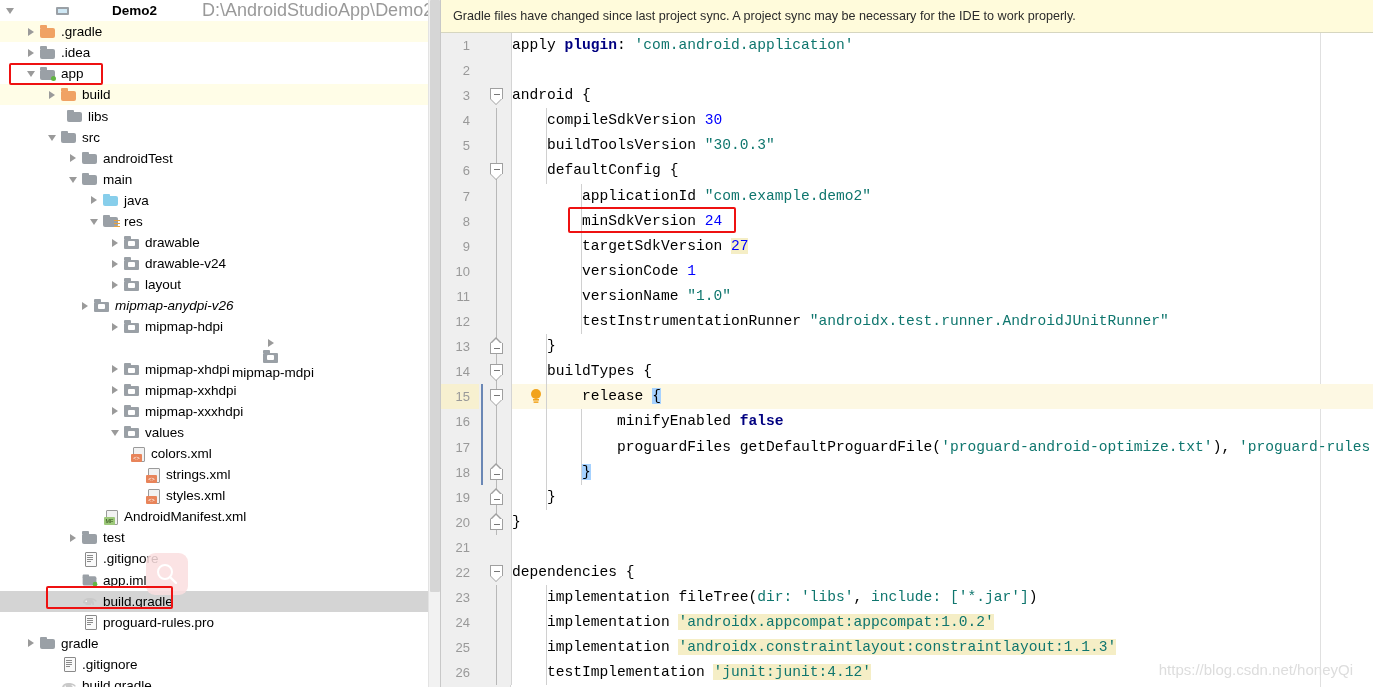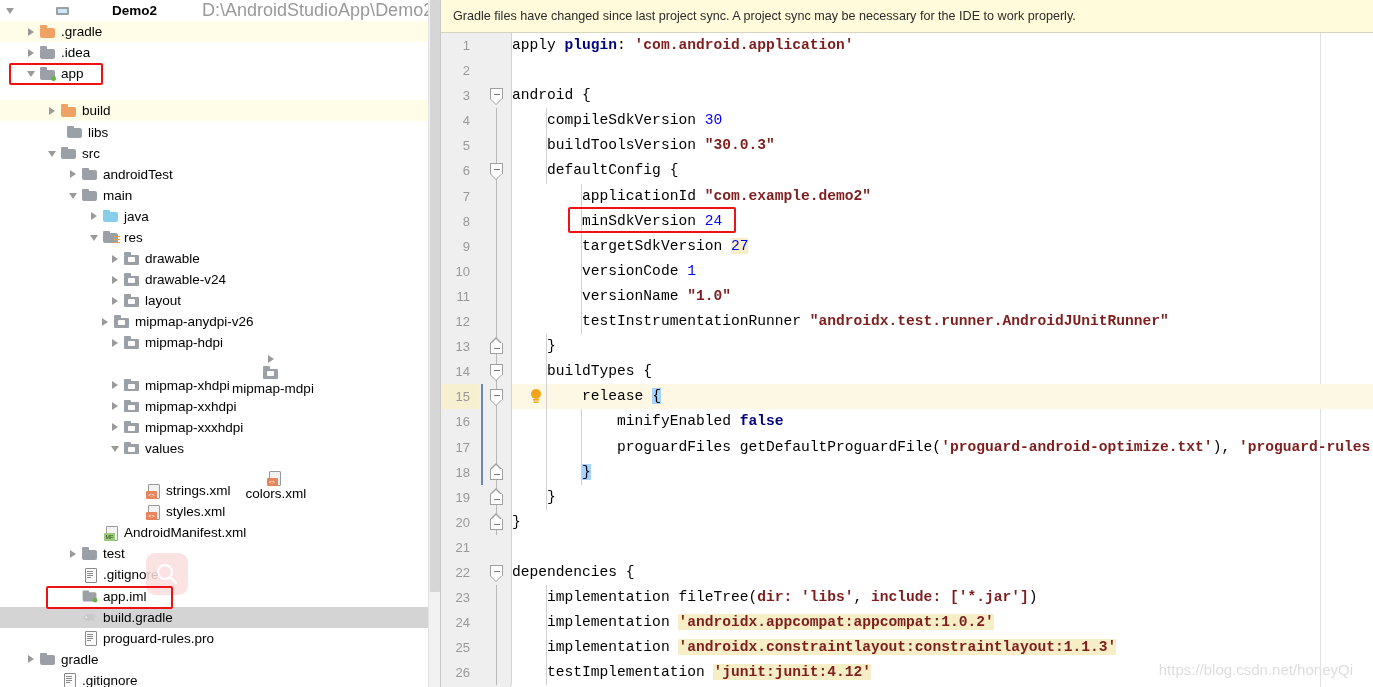--- a/index.html
+++ b/index.html
@@ -279,21 +279,21 @@
     background:#efefef;
     border-right:1px solid #d4d4d4;
   }
   .code-text {
     position:absolute; left:71px; top:0;
     padding-left:0px;
     height:25.1px;
   }
   
   .k   { color:#000080; font-weight:bold; }
-  .s   { color:#7f1d1d; font-weight:bold; }
+  .s   { color:#0f766e; font-weight:normal; }
   .n   { color:#0000ff; }
   .hlt { background:#f5eec6; }
   .sel { background:#a6d2ff; }
 
   
   .fold {
     position:absolute;
     left:11px; top:5px;
     width:13px; height:13px;
     border:1px solid #a0a0a0;
@@ -421,21 +421,21 @@
           <span class="ico folder"></span>
           <span class="tree-label">.idea</span>
         </div>
         <div class="tree-row" style="padding-left: 26px;">
           <span class="arrow open"></span>
           <span class="ico folder">
             <span class="dot"></span>
           </span>
           <span class="tree-label">app</span>
         </div>
-        <div class="tree-row excluded" style="padding-left: 47px; margin-top: 16px;">
+        <div class="tree-row excluded" style="padding-left: 47px;">
           <span class="arrow closed"></span>
           <span class="ico folder folder-orange"></span>
           <span class="tree-label">build</span>
         </div>
         <div class="tree-row" style="padding-left: 53px;">
           <span class="arrow none"></span>
           <span class="ico folder"></span>
           <span class="tree-label">libs</span>
         </div>
         <div class="tree-row" style="padding-left: 47px;">
@@ -479,21 +479,21 @@
           </span>
           <span class="tree-label">drawable-v24</span>
         </div>
         <div class="tree-row" style="padding-left: 110px;">
           <span class="arrow closed"></span>
           <span class="ico folder-dir">
             <span class="inner"></span>
           </span>
           <span class="tree-label">layout</span>
         </div>
-        <div class="tree-row" style="padding-left: 100px;">
+        <div class="tree-row" style="padding-left: 80px; font-style: italic;">
           <span class="arrow closed"></span>
           <span class="ico folder-dir">
             <span class="inner"></span>
           </span>
           <span class="tree-label">mipmap-anydpi-v26</span>
         </div>
         <div class="tree-row" style="padding-left: 110px;">
           <span class="arrow closed"></span>
           <span class="ico folder-dir">
             <span class="inner"></span>
@@ -528,21 +528,21 @@
           </span>
           <span class="tree-label">mipmap-xxxhdpi</span>
         </div>
         <div class="tree-row" style="padding-left: 110px;">
           <span class="arrow open"></span>
           <span class="ico folder-dir">
             <span class="inner"></span>
           </span>
           <span class="tree-label">values</span>
         </div>
-        <div class="tree-row" style="padding-left: 116px; flex-direction: column;">
+        <div class="tree-row" style="padding-left: 116px;">
           <span class="arrow none"></span>
           <span class="ico file xml">
             <span class="badge">&lt;&gt;</span>
           </span>
           <span class="tree-label">colors.xml</span>
         </div>
         <div class="tree-row" style="padding-left: 131px;">
           <span class="arrow none"></span>
           <span class="ico file xml">
             <span class="badge">&lt;&gt;</span>

